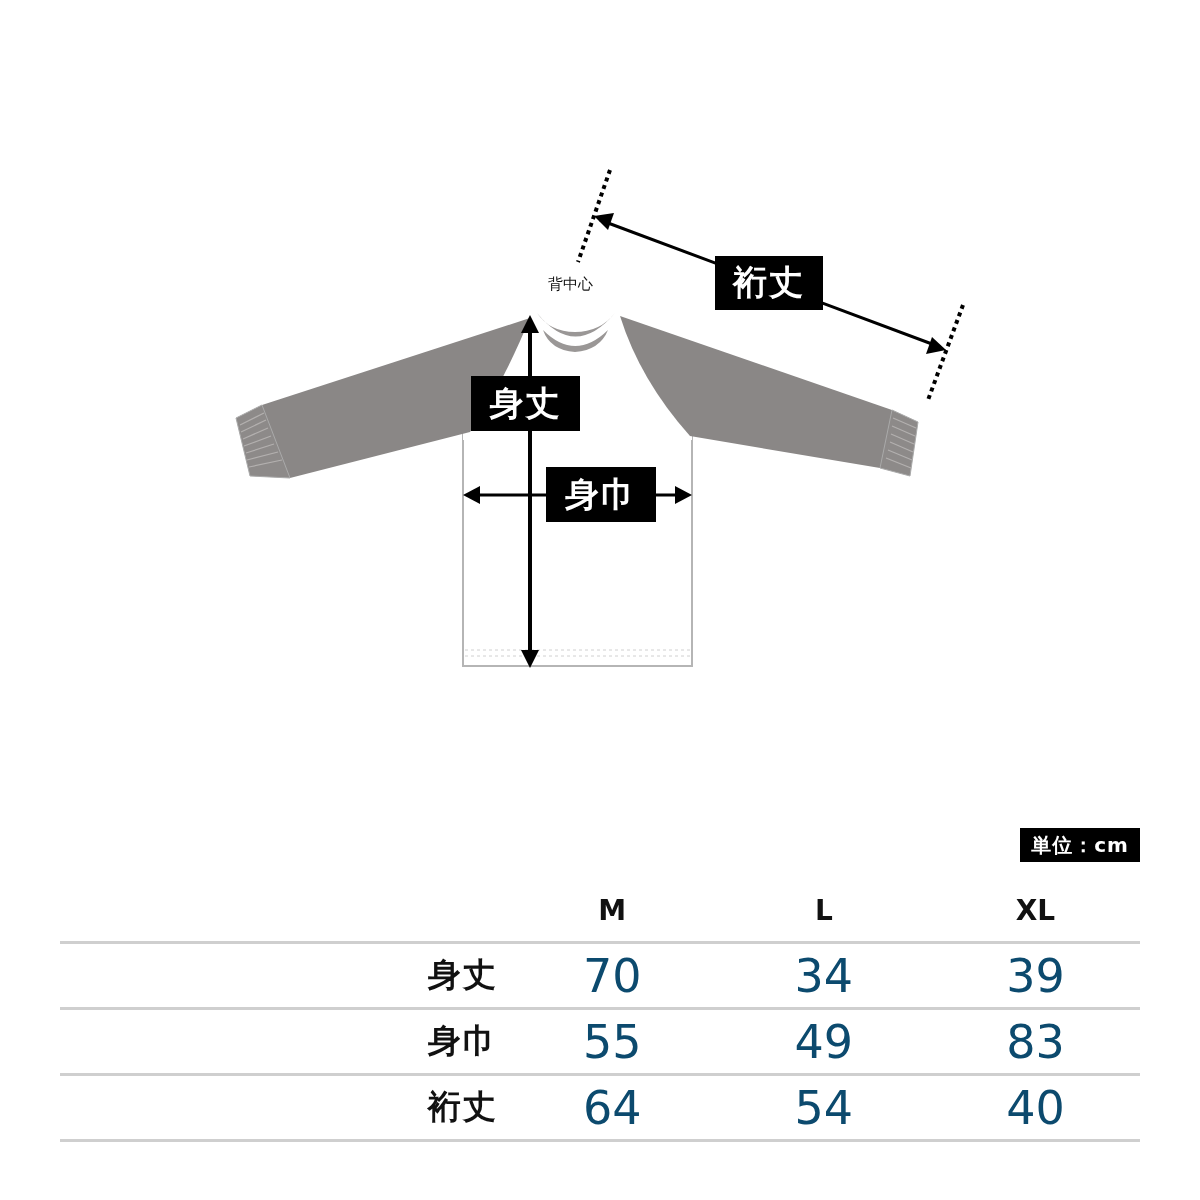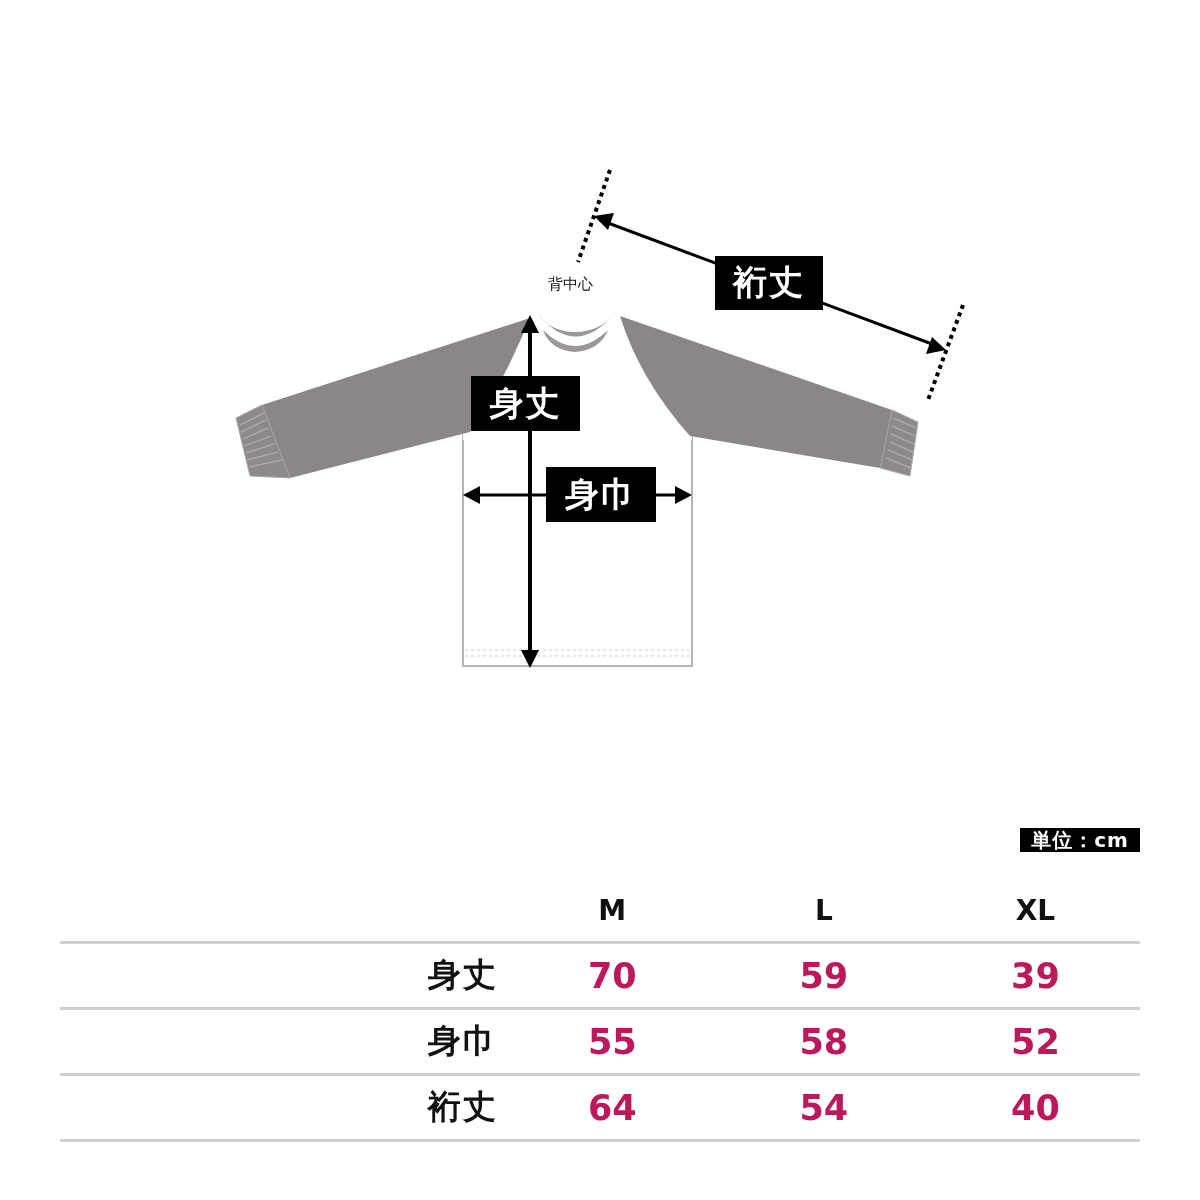--- a/index.html
+++ b/index.html
@@ -1,28 +1,28 @@
 <!DOCTYPE html>
 <html><head>
 <meta charset="utf-8">
 <style>
   html, body { margin:0; padding:0; background:#ffffff; }
   body { width:1200px; height:1200px; position:relative; overflow:hidden; font-family:"DejaVu Sans", sans-serif; color:#111; }
   .diagram { position:absolute; left:0; top:0; width:988px; height:760px; }
   .diagram svg { position:absolute; left:0; top:0; }
   .label-box { position:absolute; background:#000; color:#fff; font-weight:bold; display:flex; align-items:center; justify-content:center; letter-spacing:2px; }
   .small-label { position:absolute; font-size:15px; color:#111; }
-  .unit-badge { position:absolute; left:1020px; top:828px; width:120px; height:24px; background:#000; color:#fff; font-size:20px; font-weight:bold; display:flex; align-items:center; justify-content:center; letter-spacing:1px; }
+  .unit-badge { position:absolute; left:1020px; top:828px; width:120px; height:34px; background:#000; color:#fff; font-size:20px; font-weight:bold; display:flex; align-items:center; justify-content:center; letter-spacing:1px; }
   .size-table { position:absolute; left:60px; top:880px; width:1080px; border-collapse:collapse; }
   .size-table th, .size-table td { padding:0; text-align:center; }
   .size-table thead th { height:61px; font-size:28px; font-weight:bold; vertical-align:middle; }
   .size-table tbody tr { height:66px; border-top:3px solid #cfcfcf; }
   .size-table tbody tr:last-child { border-bottom:3px solid #cfcfcf; }
   .size-table .rowhead { font-size:33px; font-weight:bold; width:450px; text-align:right; padding-right:165px; box-sizing:border-box; letter-spacing:2px; }
-  .size-table td.val { font-size:35px; font-weight:bold; color:#be185d; }
+  .size-table td.val { font-size:46px; font-weight:normal; color:#0c4a6e; }
 </style>
 </head>
 <body>
 
 <div class="diagram">
   <svg width="1200" height="760" viewBox="0 0 1200 760">
 
     <path d="M463,420 L463,666 L692,666 L692,420" fill="#fff" stroke="#b5b5b5" stroke-width="2"></path>
     <line x1="465" y1="650" x2="690" y2="650" stroke="#d0d0d0" stroke-dasharray="3,3" stroke-width="1"></line>
     <line x1="465" y1="656" x2="690" y2="656" stroke="#d0d0d0" stroke-dasharray="3,3" stroke-width="1"></line>
@@ -86,29 +86,29 @@
       <th style="width:210px;">M</th>
       <th style="width:215px;">L</th>
       <th style="width:210px;">XL</th>
       <th></th>
     </tr>
   </thead>
   <tbody>
     <tr>
       <th class="rowhead" style="text-align:right;padding-right:10px;">身丈</th>
       <td class="val">70</td>
-      <td class="val">59</td>
+      <td class="val">34</td>
       <td class="val">39</td>
       <td></td>
     </tr>
     <tr>
       <th class="rowhead" style="text-align:right;padding-right:10px;">身巾</th>
       <td class="val">55</td>
-      <td class="val">58</td>
-      <td class="val">52</td>
+      <td class="val">49</td>
+      <td class="val">83</td>
       <td></td>
     </tr>
     <tr>
       <th class="rowhead" style="text-align:right;padding-right:10px;">裄丈</th>
       <td class="val">64</td>
       <td class="val">54</td>
       <td class="val">40</td>
       <td></td>
     </tr>
   </tbody>

